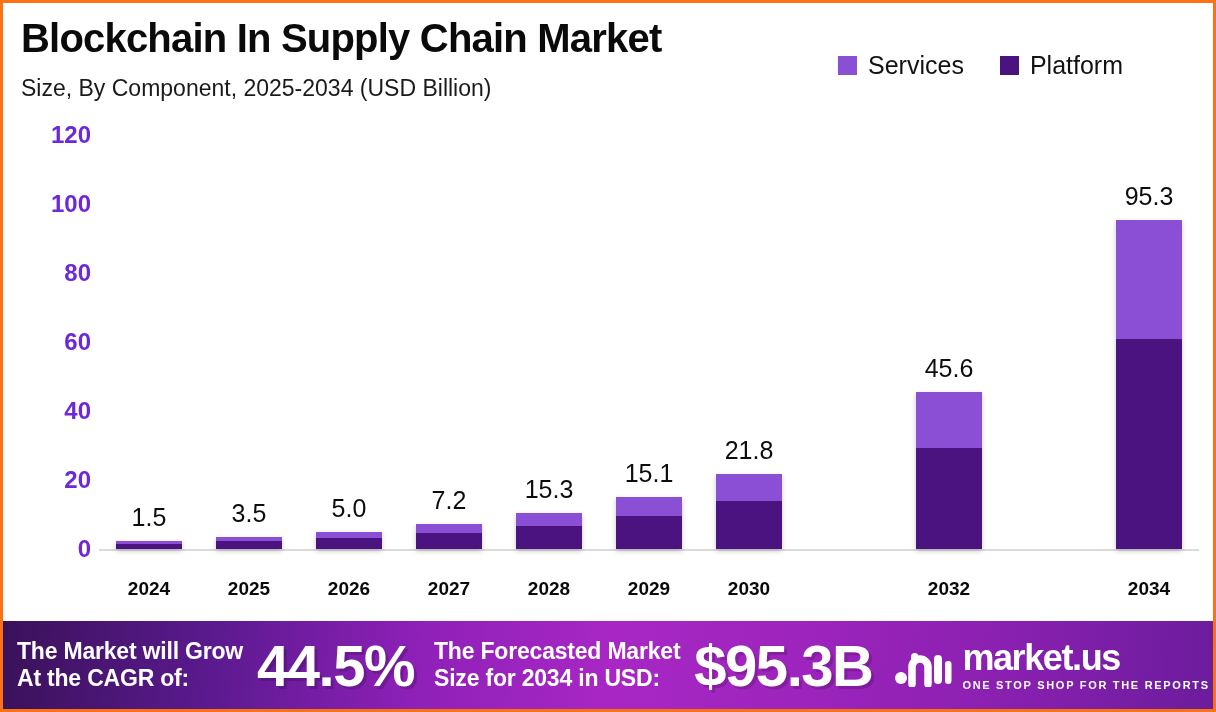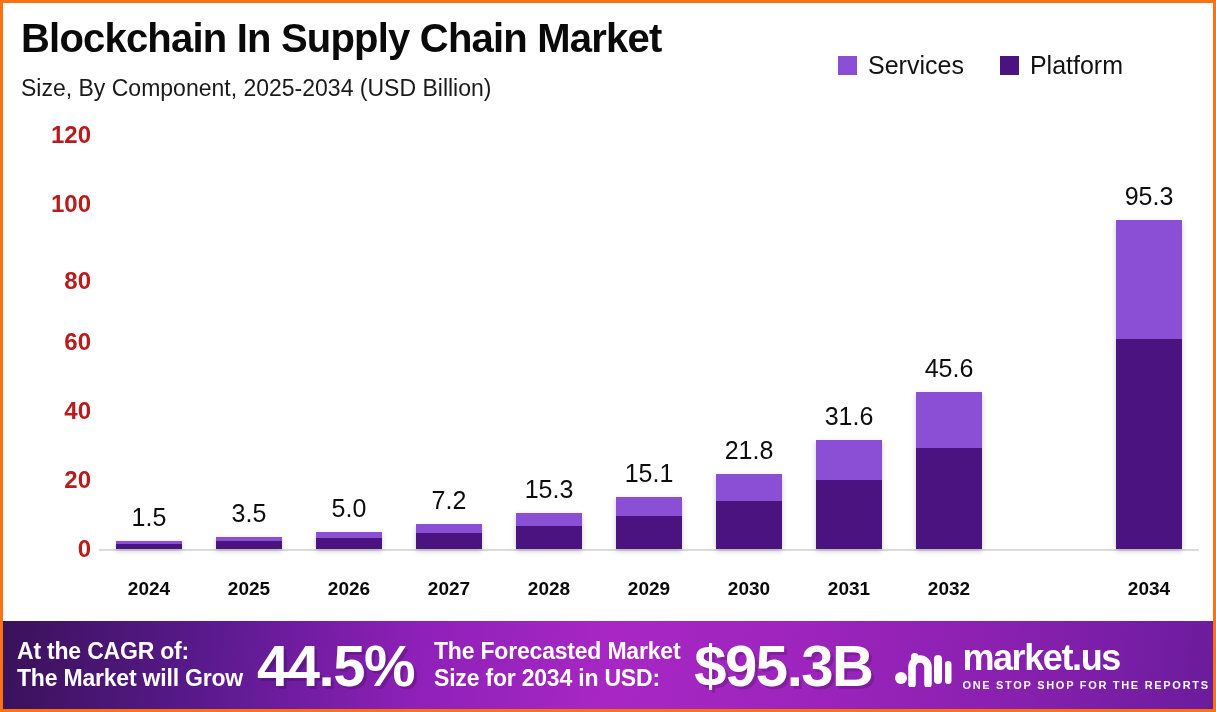--- a/index.html
+++ b/index.html
@@ -75,21 +75,21 @@
     width: 1216px;
     height: 495px;
   }
   .y-tick {
     position: absolute;
     right: 0;
     width: 74px;
     text-align: right;
     font-size: 24px;
     font-weight: bold;
-    color: #b91c1c;
+    color: #6d28d9;
     transform: translateY(-50%);
   }
   #y-axis {
     position: absolute;
     left: 0; top: 0;
     width: 88px; height: 495px;
   }
   #baseline {
     position: absolute;
     left: 96px;
@@ -231,21 +231,21 @@
       </div>
     </div>
   </div>
 
   <div id="plot">
     <div id="y-axis">
         <div class="y-tick" style="top: 436px;">0</div>
         <div class="y-tick" style="top: 367px;">20</div>
         <div class="y-tick" style="top: 298px;">40</div>
         <div class="y-tick" style="top: 229px;">60</div>
-        <div class="y-tick" style="top: 168px;">80</div>
+        <div class="y-tick" style="top: 160px;">80</div>
         <div class="y-tick" style="top: 91px;">100</div>
         <div class="y-tick" style="top: 22px;">120</div>
       </div>
     <div id="baseline" style="top: 436px;"></div>
     <div id="bars">
         <div class="bar-group" style="left: 0px; width: 100px;">
           <div class="bar-stack" style="bottom: 59px; height: 8.28px;">
             <div class="seg-services" style="height: 3.105px; background: rgb(139, 79, 214);"></div>
             <div class="seg-platform" style="height: 5.175px; background: rgb(75, 19, 128);"></div>
           </div>
@@ -293,28 +293,20 @@
           <div class="x-tick">2029</div>
         </div>
         <div class="bar-group" style="left: 600px; width: 100px;">
           <div class="bar-stack" style="bottom: 59px; height: 75.21px;">
             <div class="seg-services" style="height: 27.255px; background: rgb(139, 79, 214);"></div>
             <div class="seg-platform" style="height: 47.955px; background: rgb(75, 19, 128);"></div>
           </div>
           <div class="bar-value" style="bottom: 143.21px;">21.8</div>
           <div class="x-tick">2030</div>
         </div>
-        <div class="bar-group" style="left: 700px; width: 100px;">
-          <div class="bar-stack" style="bottom: 59px; height: 109.02px;">
-            <div class="seg-services" style="height: 39.675px; background: rgb(139, 79, 214);"></div>
-            <div class="seg-platform" style="height: 69.345px; background: rgb(75, 19, 128);"></div>
-          </div>
-          <div class="bar-value" style="bottom: 177.02px;">31.6</div>
-          <div class="x-tick">2031</div>
-        </div>
         <div class="bar-group" style="left: 800px; width: 100px;">
           <div class="bar-stack" style="bottom: 59px; height: 157.32px;">
             <div class="seg-services" style="height: 56.58px; background: rgb(139, 79, 214);"></div>
             <div class="seg-platform" style="height: 100.74px; background: rgb(75, 19, 128);"></div>
           </div>
           <div class="bar-value" style="bottom: 225.32px;">45.6</div>
           <div class="x-tick">2032</div>
         </div>
         <div class="bar-group" style="left: 1000px; width: 100px;">
           <div class="bar-stack" style="bottom: 59px; height: 328.785px;">
@@ -323,22 +315,22 @@
           </div>
           <div class="bar-value" style="bottom: 396.785px;">95.3</div>
           <div class="x-tick">2034</div>
         </div>
       </div>
   </div>
 
   <div id="footer">
     <div id="kpi-cagr">
       <div class="kpi-caption">
+        <div>The Market will Grow</div>
         <div>At the CAGR of:</div>
-        <div>The Market will Grow</div>
       </div>
       <div class="kpi-value">44.5%</div>
     </div>
 
     <div id="kpi-forecast">
       <div class="kpi-caption">
         <div>The Forecasted Market</div>
         <div>Size for 2034 in USD:</div>
       </div>
       <div class="kpi-value">$95.3B</div>

